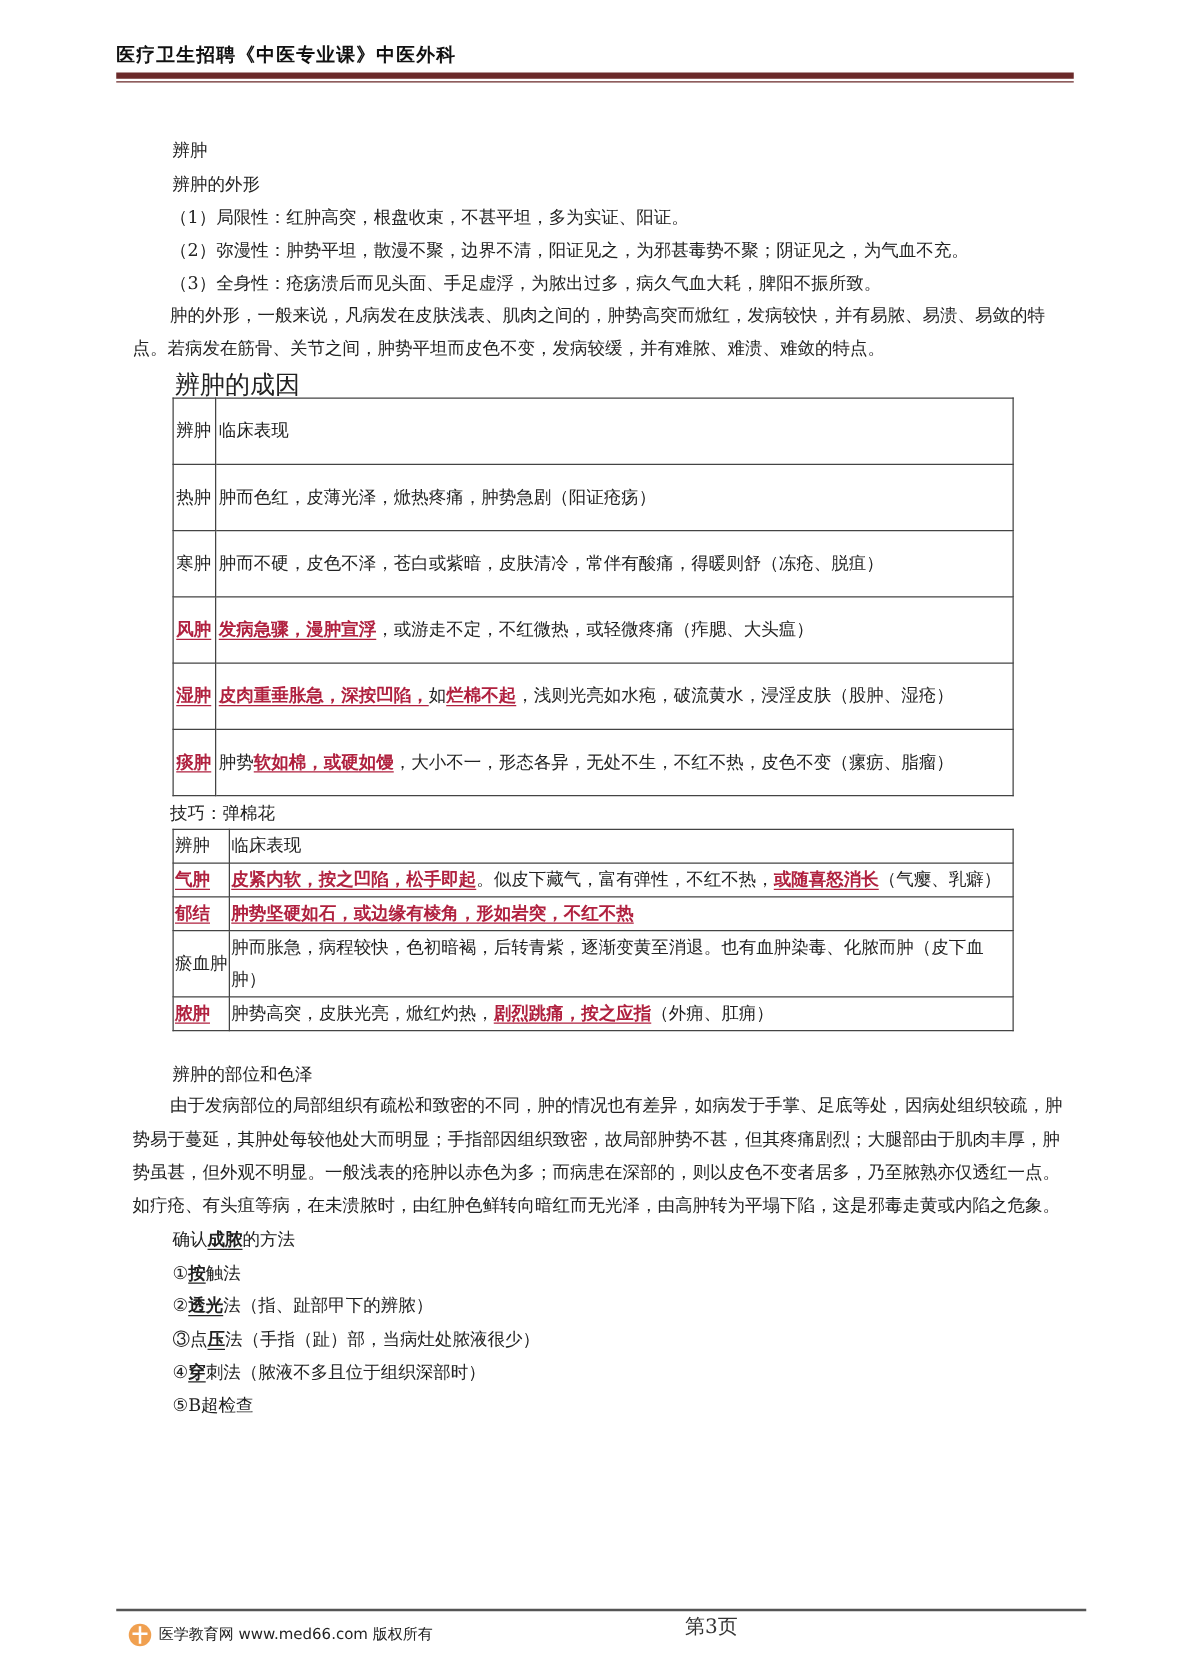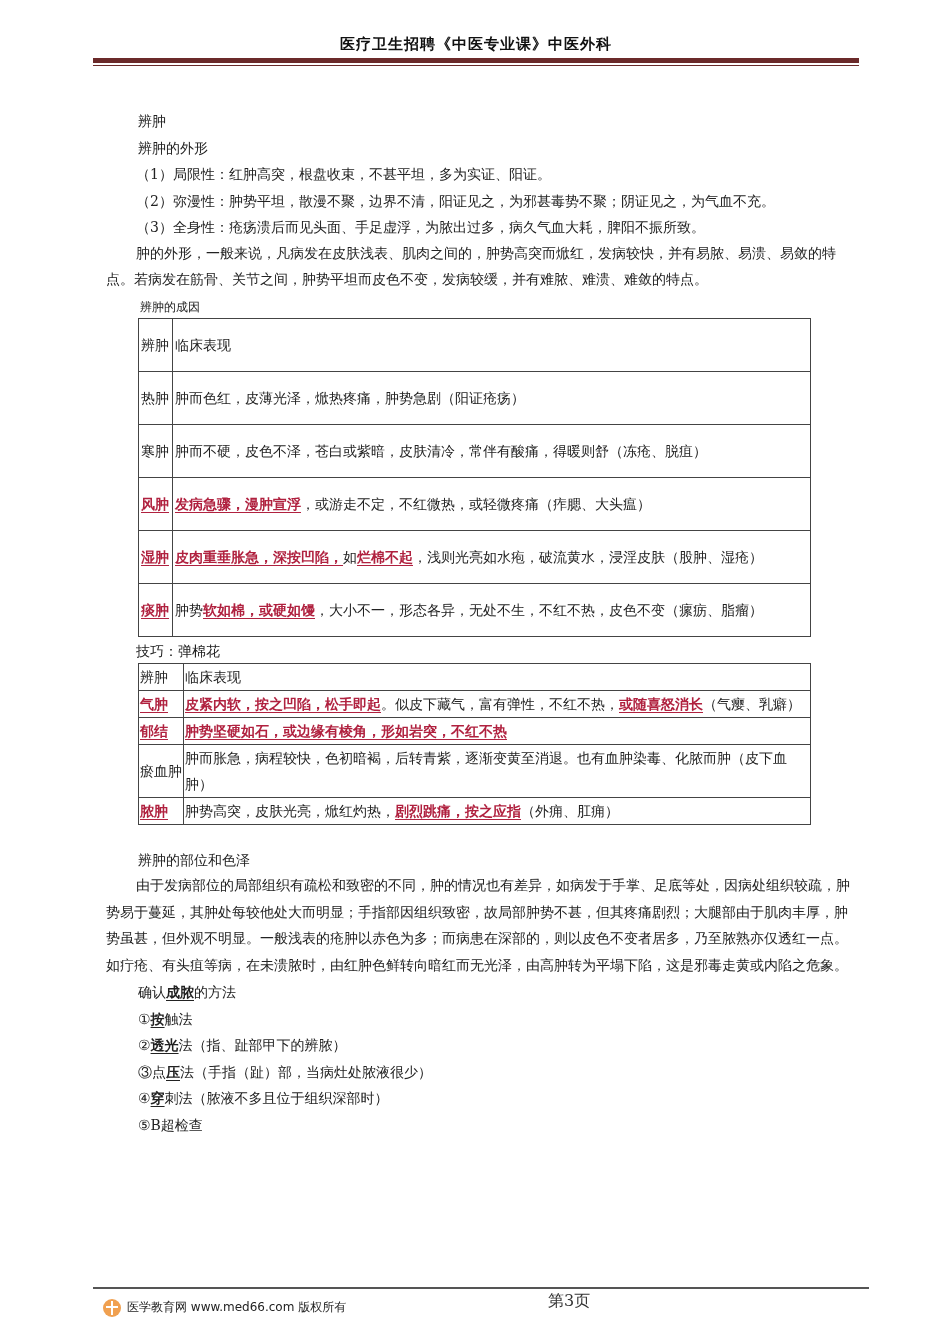--- a/index.html
+++ b/index.html
@@ -4,37 +4,37 @@
 <style>
   html, body { margin: 0; padding: 0; background: #ffffff; }
   body {
     width: 950px; height: 1344px; position: relative; overflow: hidden;
     font-family: "DejaVu Serif", "Liberation Serif", serif;
     color: #222;
   }
   .header {
     position: absolute; left: 93px; top: 30px; width: 766px;
   }
-  .header-row { display: flex; justify-content: center; align-items: flex-end; height: 24px; }
+  .header-row { display: flex; justify-content: flex-start; align-items: flex-end; height: 24px; }
   .header-title, .header-subject {
     font-family: "DejaVu Sans", sans-serif; font-weight: bold; font-size: 15px; color: #111;
     letter-spacing: 1px;
   }
   .header-bar { height: 5px; background: #6b2a2a; margin-top: 4px; }
   .header-thin { height: 1px; background: #6b2a2a; margin-top: 2px; }
 
   .content {
     position: absolute; left: 106px; top: 108px; width: 752px;
     font-size: 14px; line-height: 26.5px;
   }
   p { margin: 0; }
   .ind { padding-left: 30px; }
   .ind2 { padding-left: 32px; }
   .hang { text-indent: 30px; font-family: Liberation Serif, serif; }
-  .sec-title { font-size: 12px; padding-left: 34px; line-height: 22px; margin-top: 2px; }
+  .sec-title { font-size: 20px; padding-left: 34px; line-height: 22px; margin-top: 2px; }
 
   .em { color: #b0213f; font-weight: bold; text-decoration: underline; text-underline-offset: 3px; }
   .u { font-weight: bold; text-decoration: underline; text-underline-offset: 3px; margin-top: 35px; }
 
   table { border-collapse: collapse; font-size: 14px; }
   td { border: 1.5px solid #444; vertical-align: middle; padding: 0 1px; line-height: 26px; }
   .t1 { margin-left: 32px; width: 673px; }
   .t1 td.c1 { width: 30px; }
   .t1 td { padding-left: 2px; }
   .t2 { margin-left: 32px; width: 673px; }

